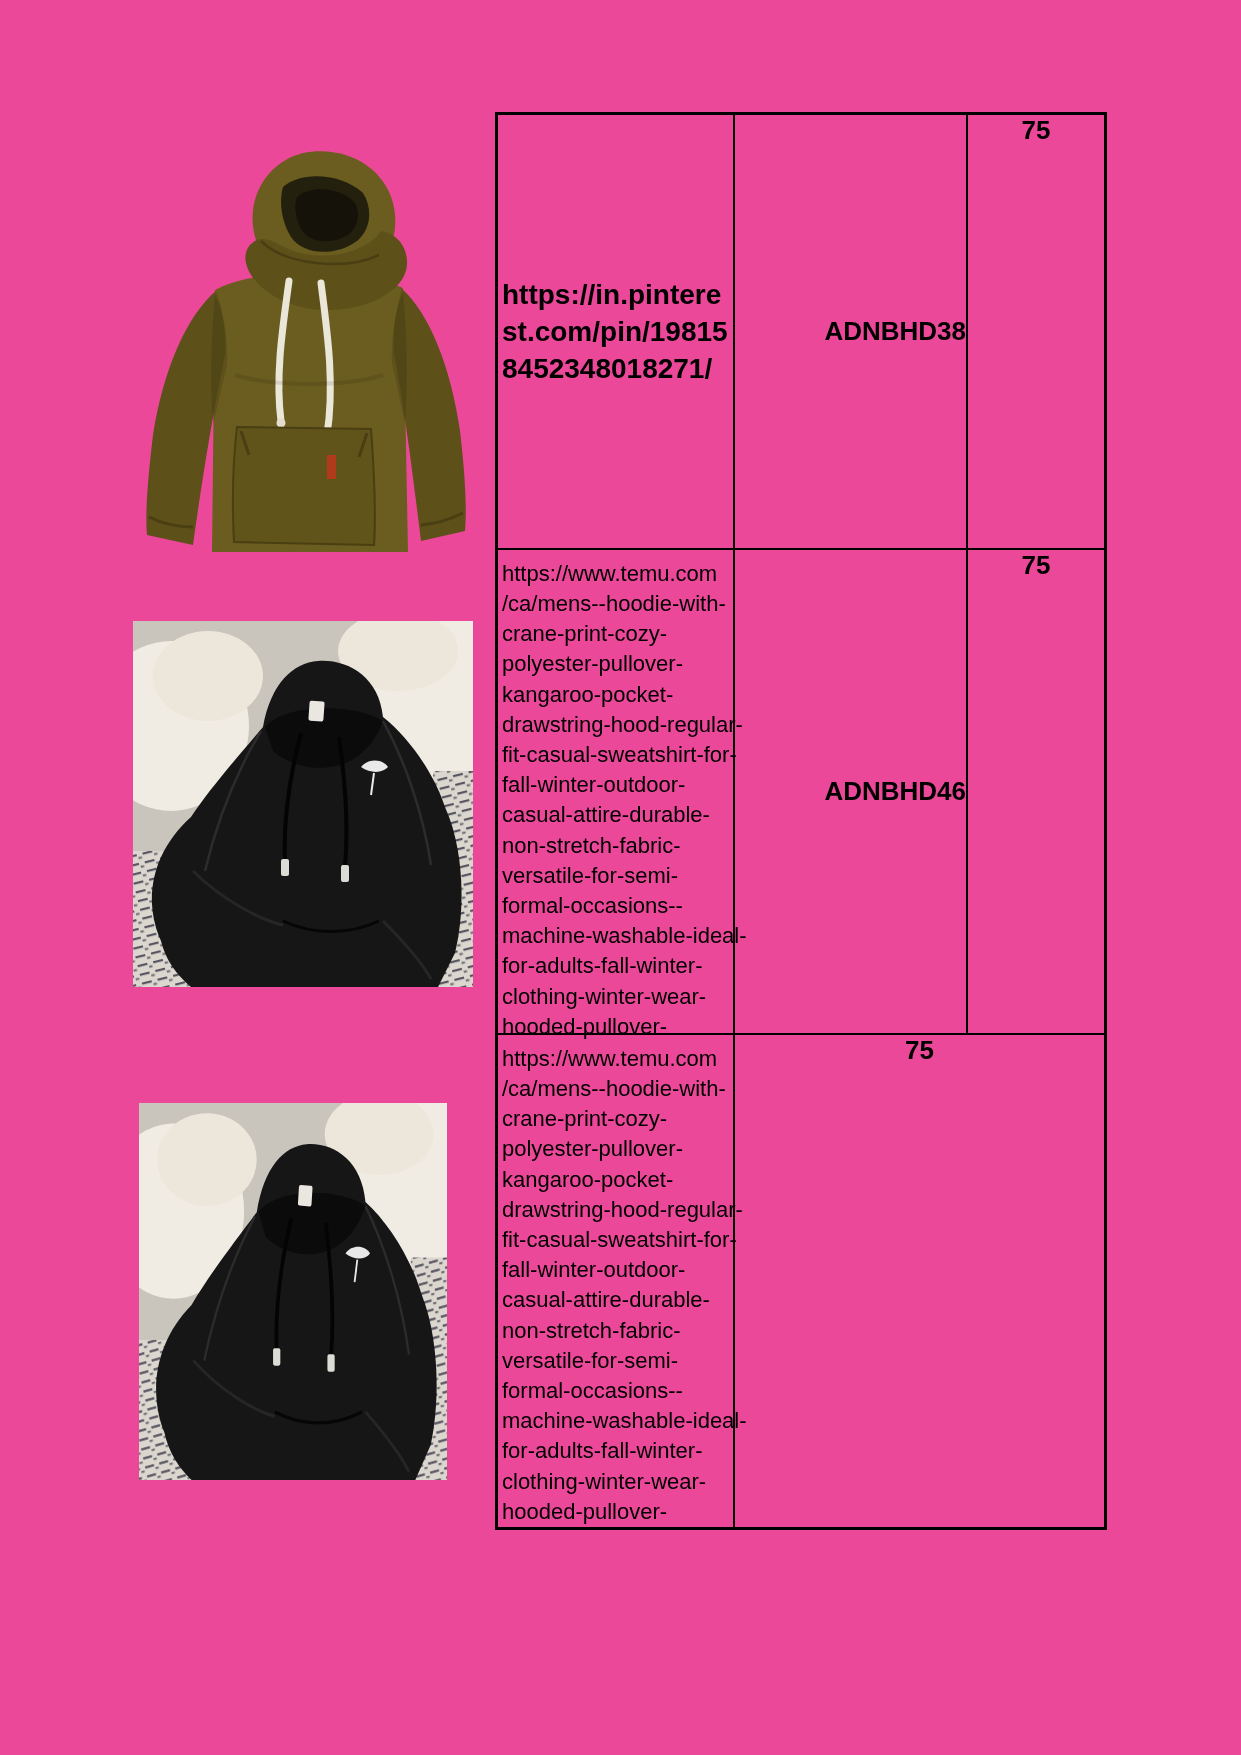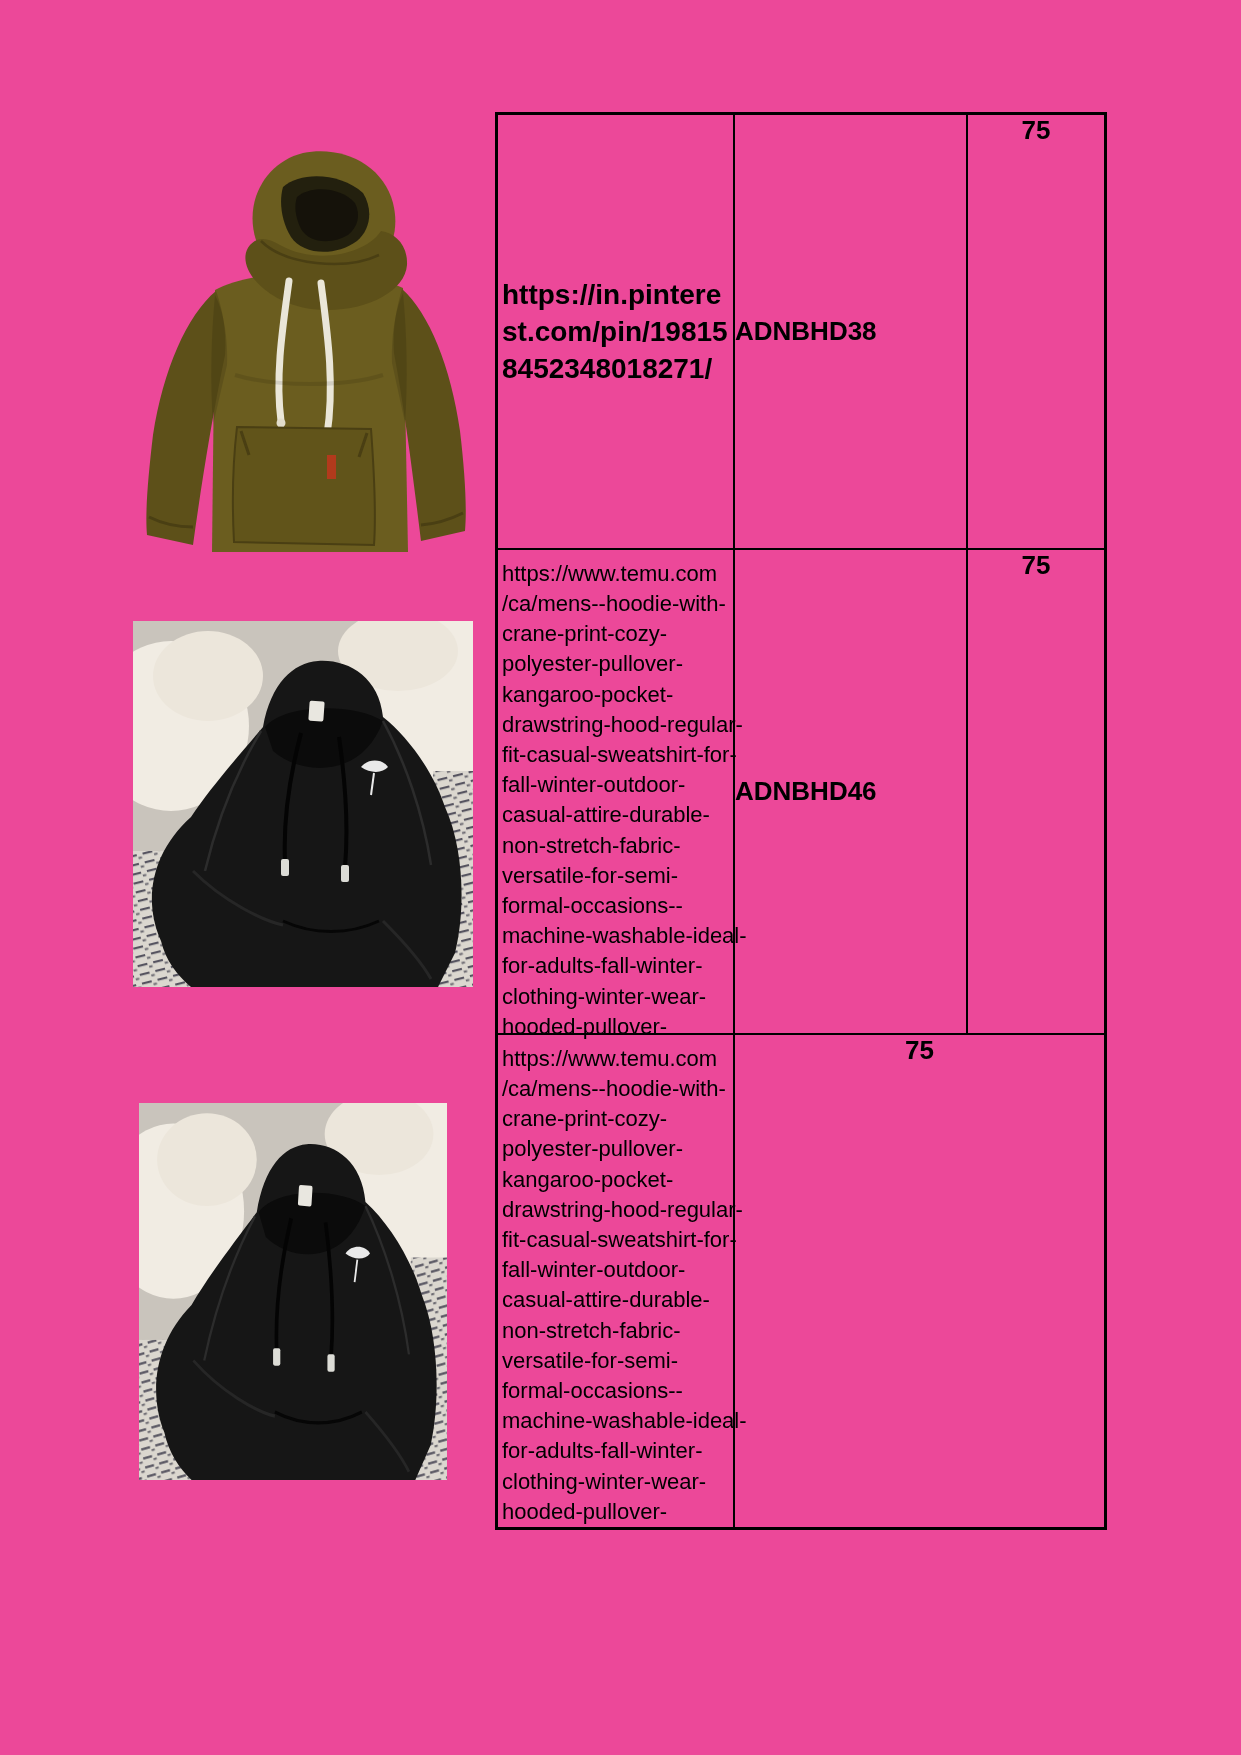--- a/index.html
+++ b/index.html
@@ -15,21 +15,21 @@
     border:3px solid #000; box-sizing:border-box; background:transparent;
     display:flex; flex-direction:column;
   }
   .trow { display:flex; box-sizing:border-box; border-bottom:2px solid #000; }
   .trow.row-3 { border-bottom:none; flex:1; }
   .row-1 { height:451px; }
   .row-2 { height:485px; }
 
   .cell { box-sizing:border-box; }
   .cell-url  { width:237px; border-right:2px solid #000; padding-left:4px; overflow:visible; }
-  .cell-code { width:233px; border-right:2px solid #000; display:flex; align-items:center; justify-content:flex-start; }
+  .cell-code { width:233px; border-right:2px solid #000; display:flex; align-items:center; justify-content:flex-end; }
   .cell-price{ flex:1; display:flex; justify-content:center; }
 
   .url-text { white-space:pre; }
   .row-1 .cell-url { display:flex; align-items:center; }
   .row-1 .url-text { font-weight:bold; font-size:28px; line-height:37px; }
   .row-2 .cell-url, .row-3 .cell-url { padding-top:9px; }
   .row-2 .url-text, .row-3 .url-text { font-size:22px; line-height:30.2px; }
 
   .code-text, .price-text { font-weight:bold; font-size:26px; white-space:nowrap; }
 </style>

